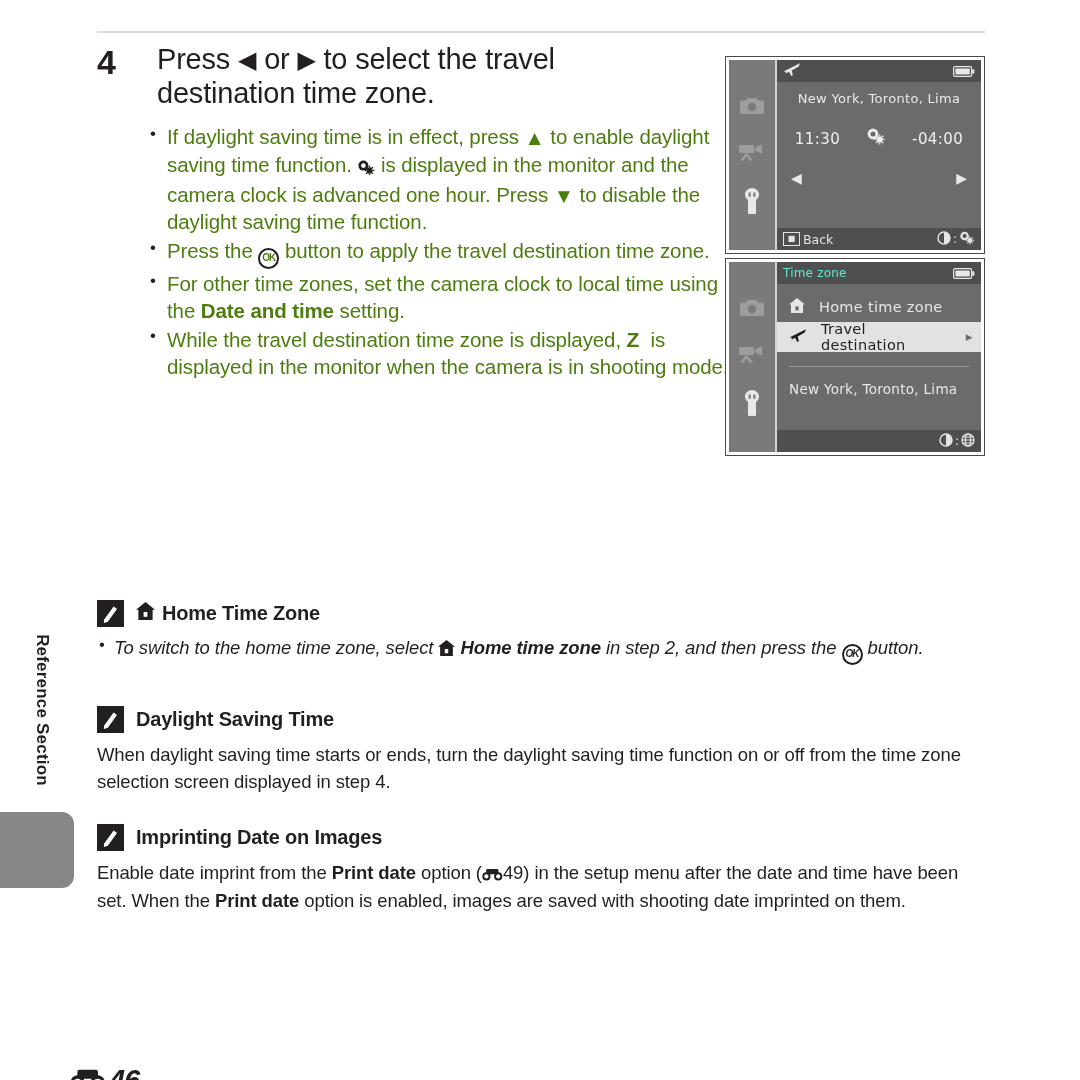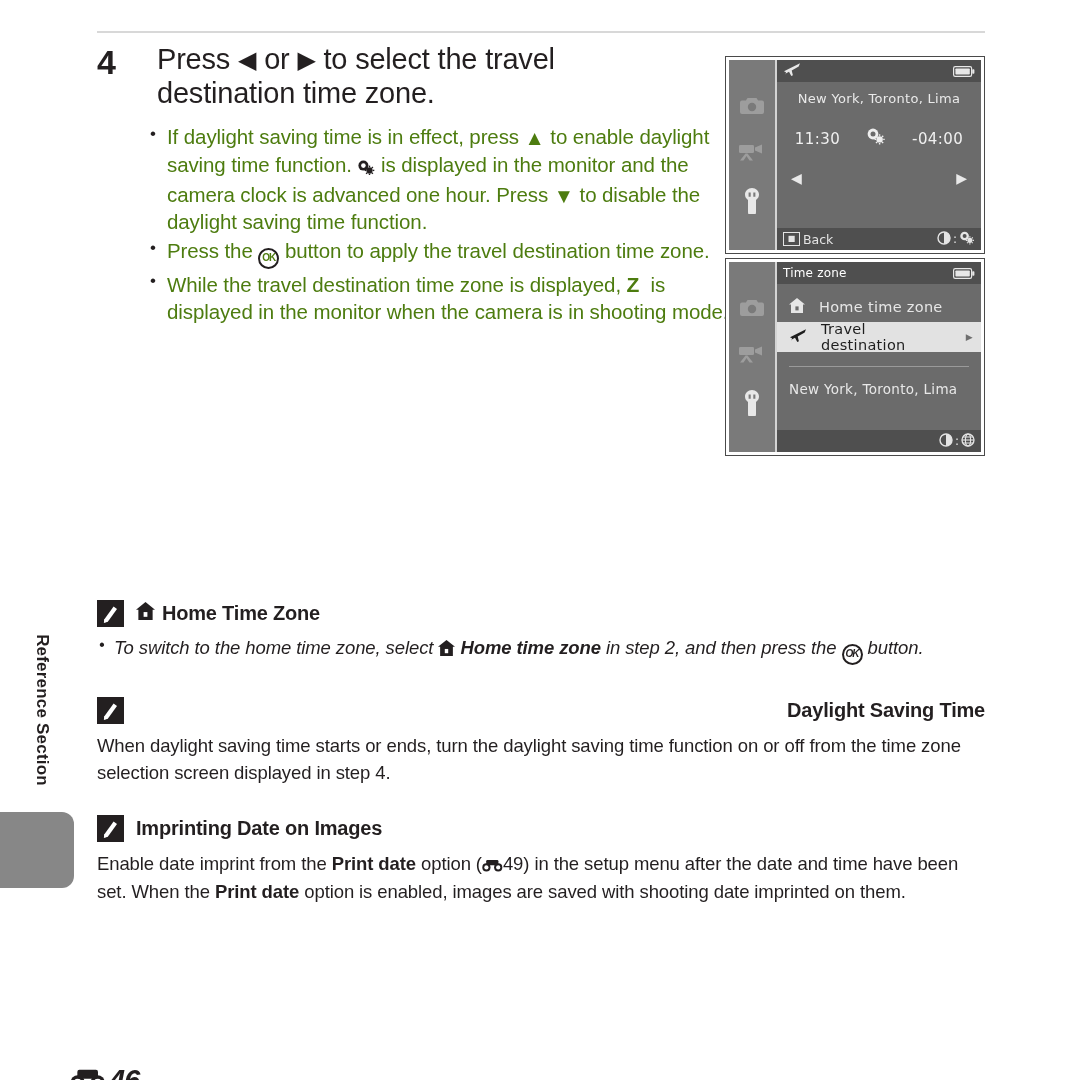--- a/index.html
+++ b/index.html
@@ -74,21 +74,21 @@
   .shot{position:absolute;background:#ffffff;padding:4px;
         box-shadow:0 0 0 1px #4a4a4a inset;}
   .shot-inner{display:flex;width:100%;height:100%;}
   .rail{width:46px;background:#7a7a7a;display:flex;flex-direction:column;
         align-items:center;justify-content:center;gap:26px;border-right:2px solid #d4d4d4;}
   .rail svg{display:block;}
   .screen{flex:1;background:#6b6b6b;position:relative;color:#e9e9e9;
           font-family:"DejaVu Sans", sans-serif;}
   .topbar{height:22px;background:#4f4f4f;display:flex;align-items:center;
           padding:0 6px;justify-content:space-between;}
-  .topbar .tt{font-size:12px;color:#ffffff;letter-spacing:.2px;}
+  .topbar .tt{font-size:12px;color:#5eead4;letter-spacing:.2px;}
   .botbar{position:absolute;left:0;right:0;bottom:0;height:22px;background:#4f4f4f;
           display:flex;align-items:center;justify-content:space-between;padding:0 6px;}
   .botbar .bl{display:flex;align-items:center;gap:3px;font-size:12.5px;color:#e4e4e4;}
   .botbar .br{display:flex;align-items:center;gap:2px;}
   .backbox{display:inline-block;width:15px;height:12px;border:1px solid #e4e4e4;
            font-size:8px;line-height:11px;text-align:center;color:#e4e4e4;}
 
   .s1-city{text-align:center;font-size:13px;margin-top:9px;color:#eaeaea;letter-spacing:.3px;}
   .s1-row{display:flex;align-items:center;justify-content:center;gap:26px;margin-top:22px;
           font-size:15px;color:#f0f0f0;letter-spacing:.4px;}
@@ -161,20 +161,23 @@
                     <line x1="15.9" y1="7.0" x2="14.8" y2="8.1"></line>
                     <line x1="10.2" y1="12.7" x2="9.1" y2="13.8"></line>
                   </g>
                 </g>
               </svg></span><span> is displayed in the monitor and the camera clock is advanced one hour. Press </span><span class="g-dn">▼</span><span> to disable the daylight saving time function.</span>
         </li>
         <li>
           <span>Press the </span><span class="g-ok">OK</span><span> button to apply the travel destination time zone.</span>
         </li>
         <li>
+          <span>For other time zones, set the camera clock to local time using the </span><b>Date and time</b><span> setting.</span>
+        </li>
+        <li>
           <span>While the travel destination time zone is displayed, </span><span class="g-z">Z</span><span>&nbsp; is displayed in the monitor when the camera is in shooting mode.</span>
         </li>
       </ul>
     </div>
   </div>
 
   <div class="shot" style="left:725px;top:56px;width:252px;height:190px;">
     <div class="shot-inner">
       <div class="rail">
         <span>
@@ -384,21 +387,21 @@
 
     <ul class="n">
       <li>
         <span>To switch to the home time zone, select </span><span class="g-home"><svg width="17" height="16" viewBox="0 0 16 15" fill="#231f20">
               <path d="M8 0 0 6.4h2V15h12V6.4h2z"></path>
               <rect x="6.4" y="8.4" width="3.2" height="4" fill="#fff"></rect>
             </svg></span><b> Home time zone</b><span> in step 2, and then press the </span><span class="g-ok">OK</span><span> button.</span>
       </li>
     </ul>
 
-    <div class="note-head" style="margin-top:32px;justify-content:space-between;">
+    <div class="note-head" style="margin-top:41px;">
       <span class="pencil">
         <svg width="19" height="19" viewBox="0 0 19 19">
           <path d="M3.4 15.2 12.6 2.6l3.4 2.5L6.8 17.7l-3.9 1z" fill="#fff"></path>
           <path d="M3.4 15.2 2.9 18.7l3.9-1z" fill="#fff"></path>
         </svg>
       </span>
       <span class="note-title">
         <span>Daylight Saving Time</span>
       </span>
     </div>

